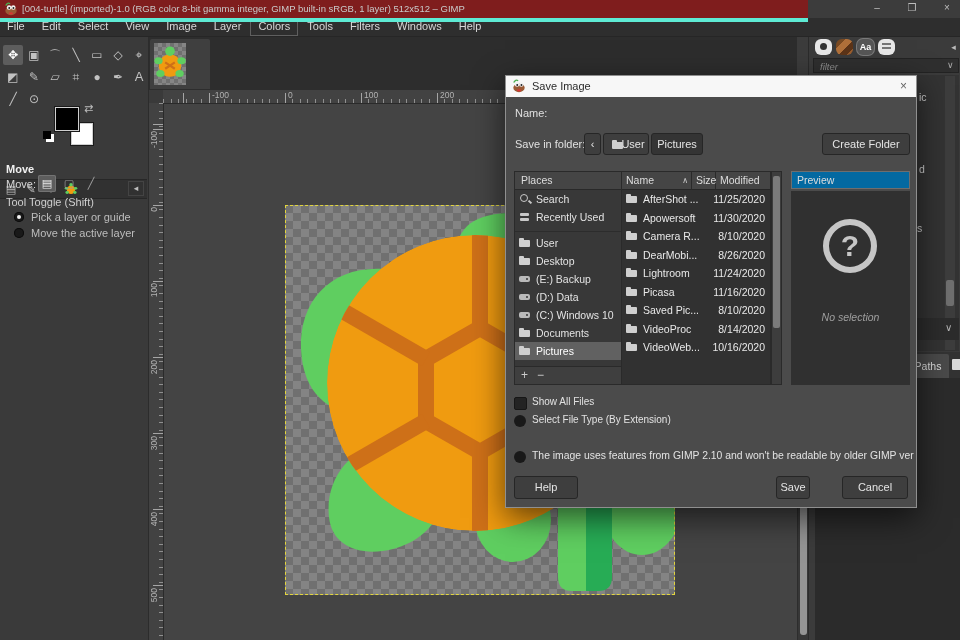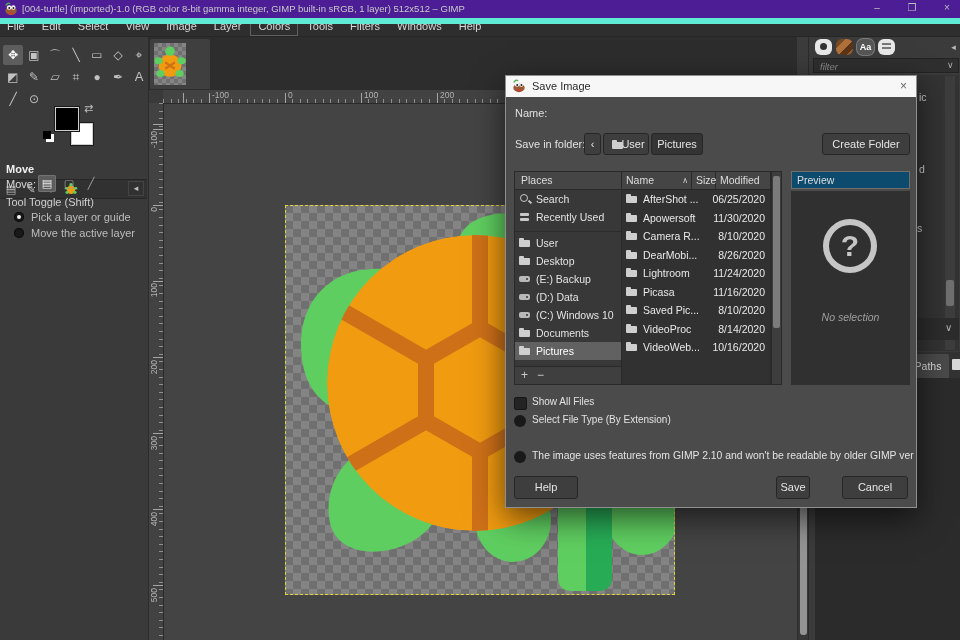--- a/index.html
+++ b/index.html
@@ -3,22 +3,22 @@
 <meta charset="utf-8">
 <style>
   html,body{margin:0;padding:0}
   body{width:960px;height:640px;overflow:hidden;background:#3c3c3c;
        font-family:"Liberation Sans","DejaVu Sans",sans-serif;color:#d6d6d6;font-size:11px;
        -webkit-font-smoothing:antialiased}
   .abs{position:absolute}
   #win{position:relative;width:960px;height:640px;background:#3c3c3c}
 
   
-  #titlebar{left:0;top:0;width:960px;height:18px;background:#4c1d95;color:#c9c9c9;
-            font-size:9.5px;line-height:18px;border-bottom:6px solid #5eead4;z-index:40}
+  #titlebar{left:0;top:0;width:808px;height:18px;background:#7f1d1d;color:#c9c9c9;
+            font-size:9.5px;line-height:18px;border-bottom:4px solid #5eead4;z-index:40}
   #titlebar .ttl{position:absolute;left:22px;top:0;white-space:nowrap}
   .winbtn{position:absolute;top:0;width:30px;height:17px;text-align:center;line-height:16px;color:#bdbdbd;font-size:10px}
 
   
   #menubar{left:0;top:18px;width:960px;height:18px;background:#2e2e2e;z-index:39;border-bottom:1px solid #262626}
   .menu-item{display:inline-block;padding:0 7px;line-height:17px;font-size:11px;color:#d8d8d8}
   .menu-item.focus{outline:1px solid #5f5f5f}
 
   
   #leftpanel{left:0;top:36px;width:148px;height:604px;background:#3a3a3a;border-right:1px solid #2c2c2c;z-index:5}
@@ -373,21 +373,21 @@
         <div class="fhdr" style="width:70px">
           <span>Name</span>
           <span style="position:absolute;right:3px;top:0;font-size:8px;color:#ccc">∧</span>
         </div>
         <div class="fhdr" style="width:24px">Size</div>
         <div class="fhdr" style="flex:1;border-right:none">Modified</div>
       </div>
       <div class="frow">
           <div class="ico folder"></div>
           <span>AfterShot ...</span>
-          <span class="fdate">06/25/2020</span>
+          <span class="fdate">11/25/2020</span>
         </div>
       <div class="frow">
           <div class="ico folder"></div>
           <span>Apowersoft</span>
           <span class="fdate">11/30/2020</span>
         </div>
       <div class="frow">
           <div class="ico folder"></div>
           <span>Camera R...</span>
           <span class="fdate">8/10/2020</span>
@@ -421,21 +421,21 @@
           <div class="ico folder"></div>
           <span>VideoWeb...</span>
           <span class="fdate">10/16/2020</span>
         </div>
     </div>
     <div class="abs" style="left:265px;top:95px;width:11px;height:214px;background:#3d3d3d;border:1px solid #2a2a2a;box-sizing:border-box">
       <div style="position:absolute;left:1px;top:4px;width:7px;height:152px;background:#7b7b7b;border-radius:2px"></div>
     </div>
 
     <div class="abs" style="left:285px;top:95px;width:119px;height:214px">
-      <div style="height:18px;border:1px solid #6e6e6e;background:#0c4a6e;color:#ddd;font-size:10.5px;line-height:16px;padding-left:5px;box-sizing:border-box">Preview</div>
+      <div style="height:18px;border:1px solid #6e6e6e;background:#0369a1;color:#ddd;font-size:10.5px;line-height:16px;padding-left:5px;box-sizing:border-box">Preview</div>
       <div style="position:absolute;left:0;top:20px;width:119px;height:194px;background:#303030">
         <div style="position:absolute;left:32px;top:28px;width:42px;height:42px;border:6px solid #c6c6c6;border-radius:50%;
                     color:#c6c6c6;font-size:30px;font-weight:bold;text-align:center;line-height:42px">?</div>
         <div style="position:absolute;left:0;top:120px;width:100%;text-align:center;font-style:italic;color:#9f9f9f;font-size:10.5px">No selection</div>
       </div>
     </div>
 
     <div class="abs" style="left:8px;top:320px;width:396px;height:15px">
       <div class="chk"></div>
       <span class="optlabel">Show All Files</span>

